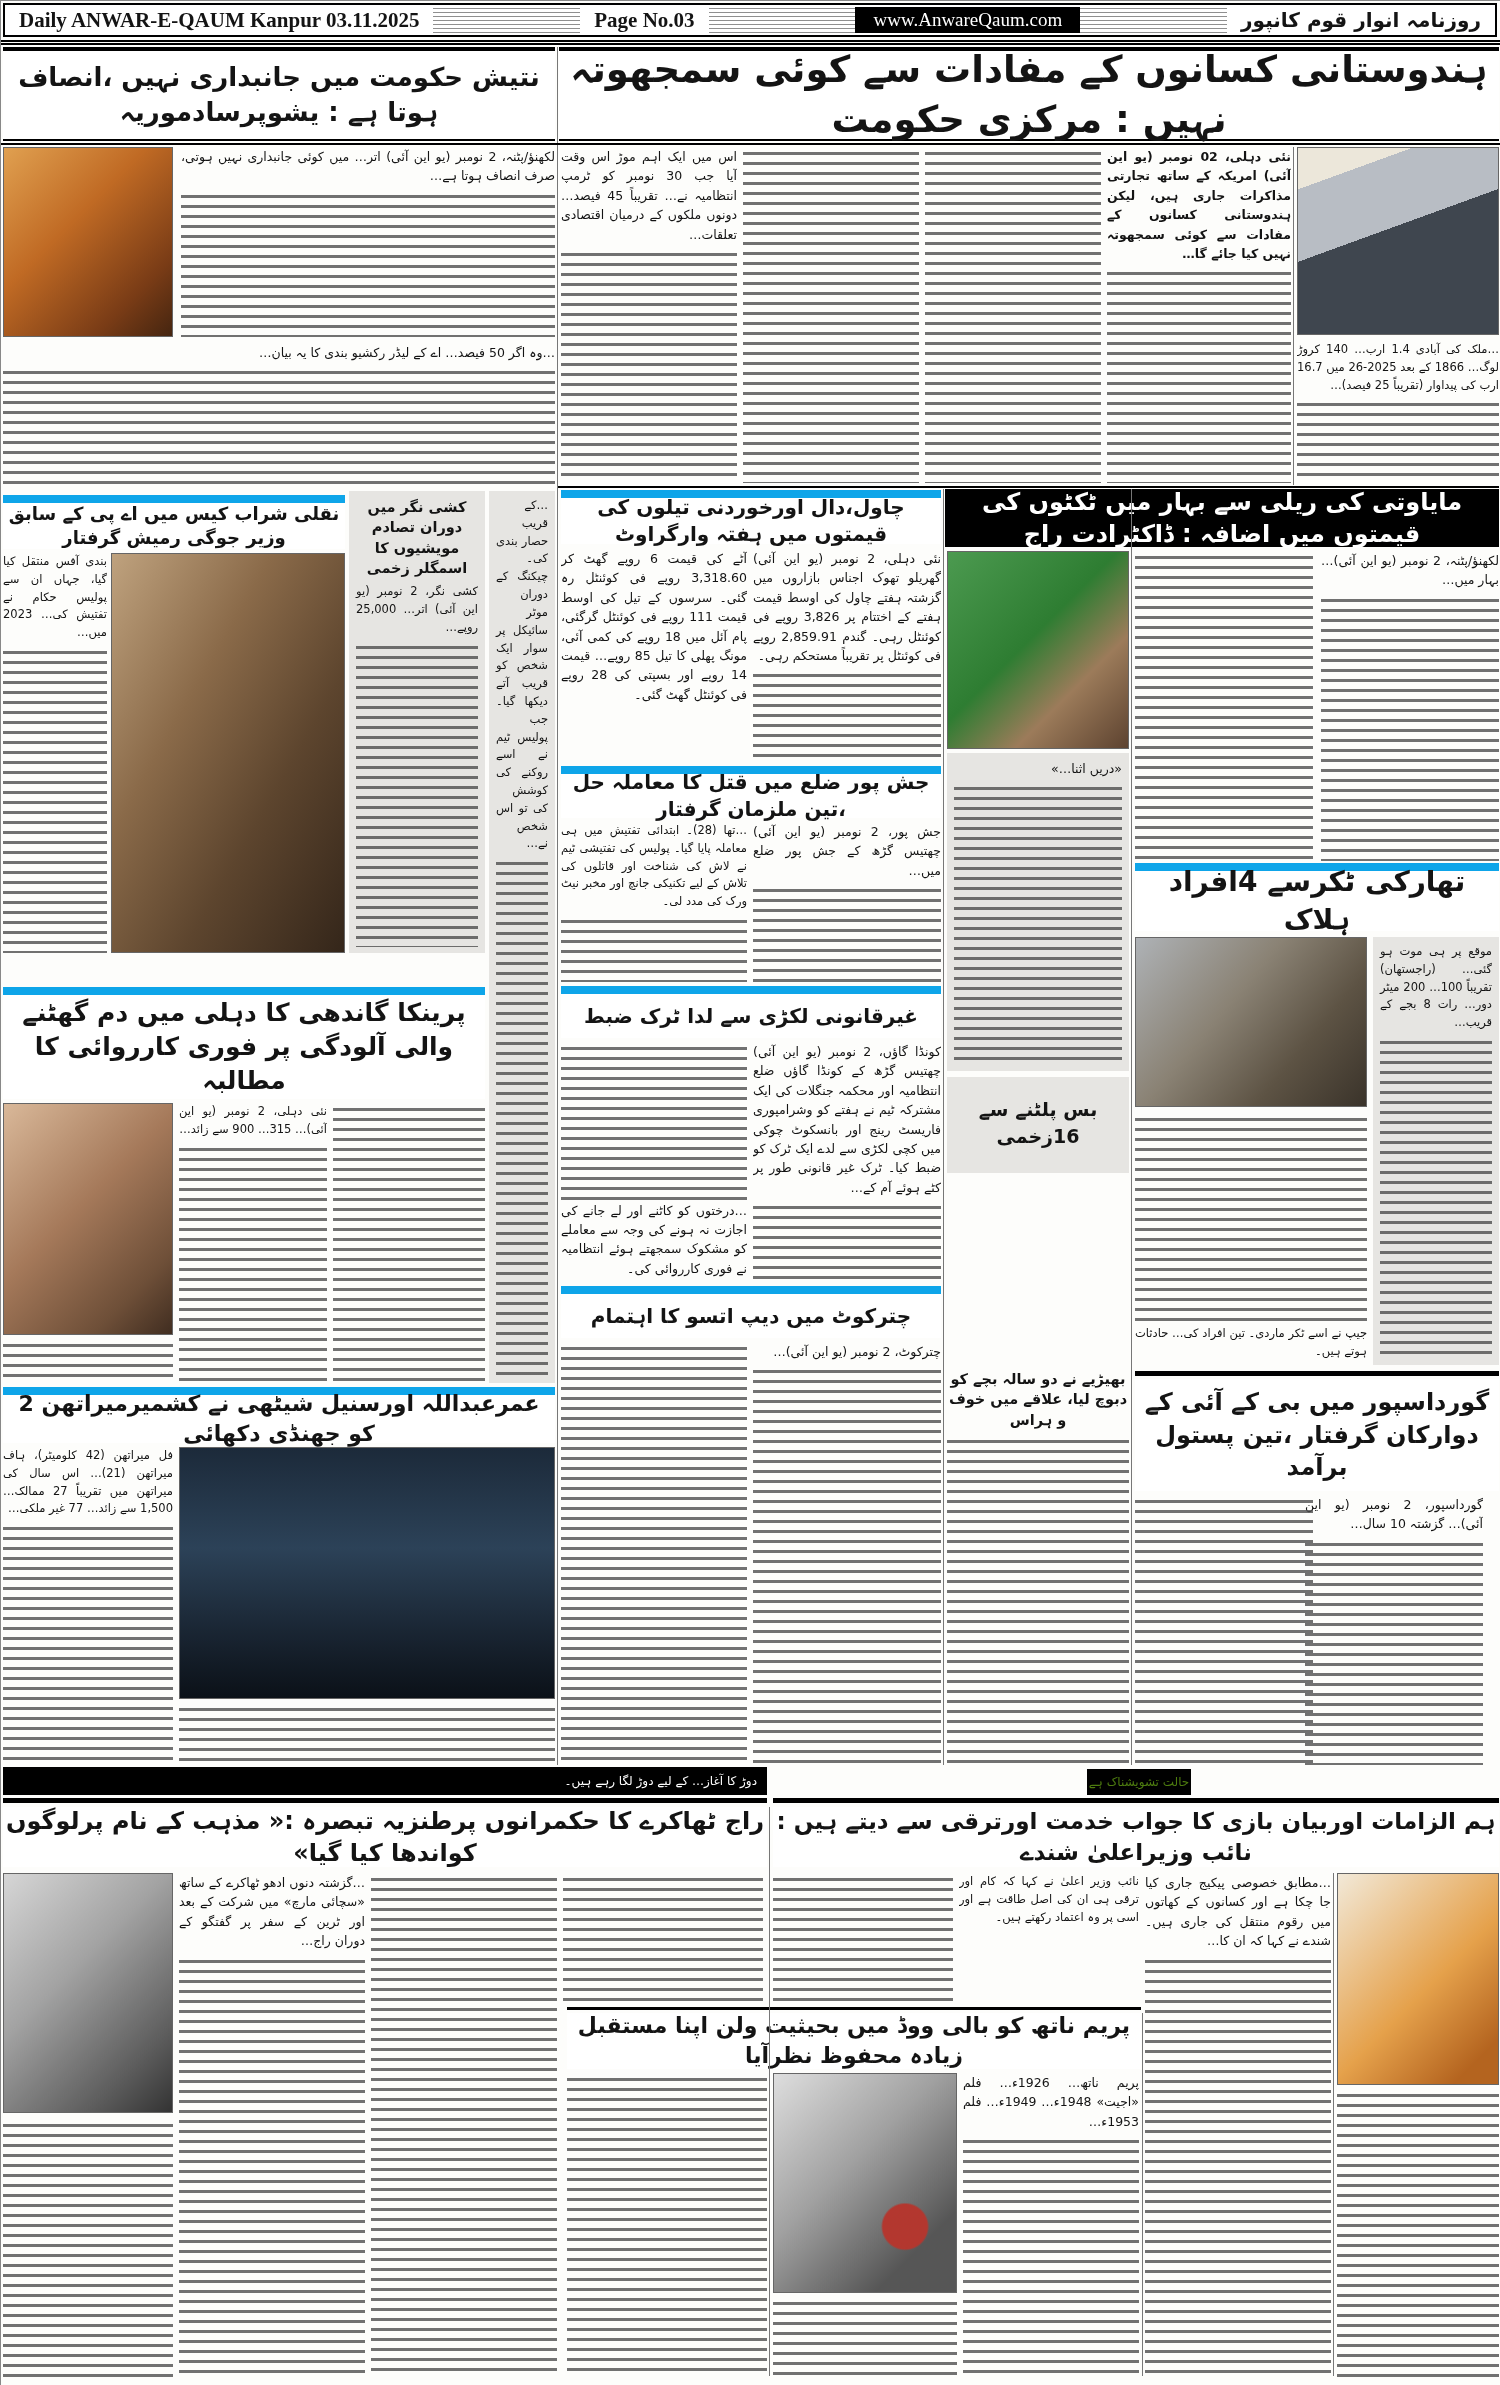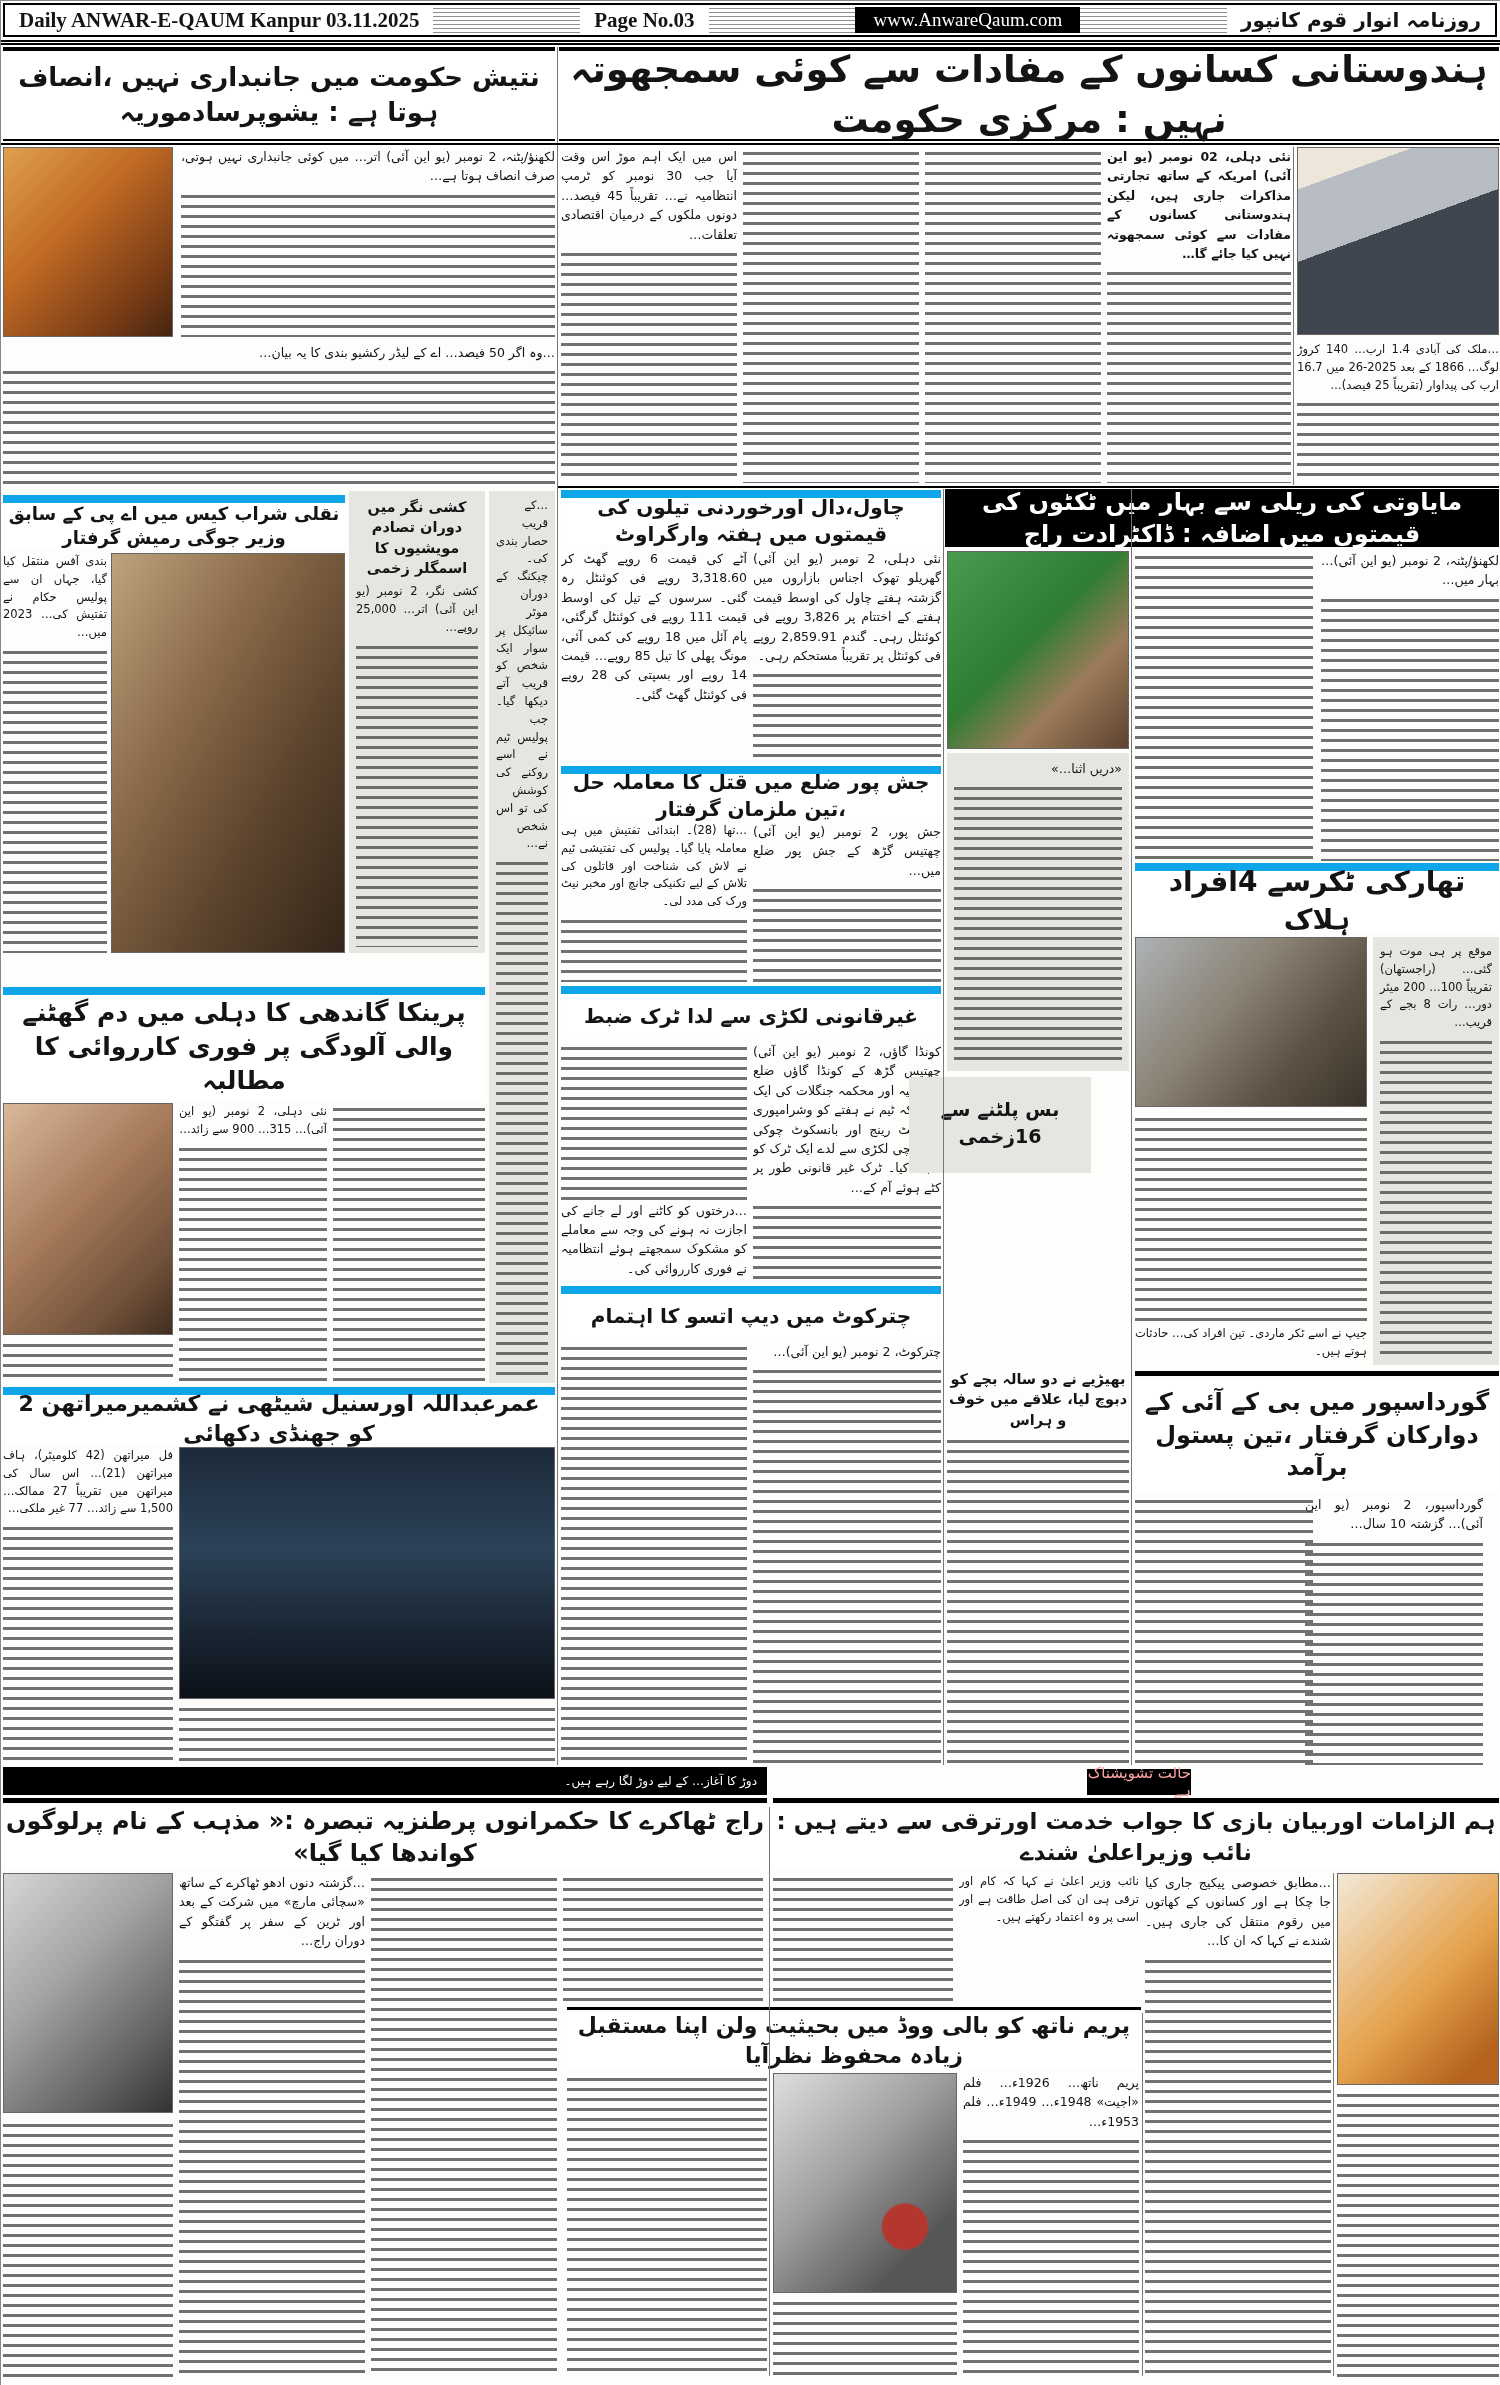--- a/index.html
+++ b/index.html
@@ -42,21 +42,21 @@
   .ph-uditraj{background:linear-gradient(135deg,#4c9a50 0%,#2e7d32 45%,#9c7b5a 70%,#5d4330 100%);}
   .ph-priyanka{background:linear-gradient(135deg,#d9b899 0%,#a5795a 45%,#6e4f38 80%,#402d20 100%);}
   .ph-accident{background:linear-gradient(130deg,#aeb2b6 0%,#8a8274 40%,#5d5344 70%,#3a332a 100%);}
   .ph-marathon{background:linear-gradient(180deg,#1c2a3a 0%,#2c4258 40%,#16202c 80%,#0b1118 100%);}
   .ph-raj{background:linear-gradient(135deg,#d6d6d6 0%,#a3a3a3 40%,#5f5f5f 78%,#333 100%);}
   .ph-shinde{background:linear-gradient(135deg,#f2e9d8 0%,#e5a14b 55%,#b4641f 88%);}
   .ph-premnath{background:radial-gradient(circle at 72% 70%,#b3372f 0 11%,rgba(0,0,0,0) 12%),
                linear-gradient(135deg,#dedede 0%,#a0a0a0 42%,#565656 80%);}
   .cap-blk{background:#000;color:#fff;direction:rtl;font-size:12px;display:flex;
            align-items:center;padding:0 10px;justify-content:space-between;}
-  .chip{background:#000;color:#fca5a5;direction:rtl;font-size:15px;display:flex;
+  .chip{background:#000;color:#4d7c0f;direction:rtl;font-size:12px;display:flex;
         align-items:center;justify-content:center;}
   .subhead{direction:rtl;font-weight:bold;font-size:14.5px;text-align:center;margin:0 0 5px 0;line-height:1.4;}
 </style>
 </head>
 <body>
 
 <div id="page">
 
   <div class="abs hdrbar" style="left:2px;top:2px;width:1494px;height:34px;">
     <div class="hdrcell">Daily ANWAR-E-QAUM Kanpur  03.11.2025</div>
@@ -202,21 +202,21 @@
   <div class="abs ph ph-accident" style="left:1134px;top:936px;width:232px;height:170px;"></div>
   <div class="abs col grey" style="left:1372px;top:936px;width:126px;height:428px;">
     <p class="bd sm">موقع پر ہی موت ہو گئی… (راجستھان) تقریباً 100… 200 میٹر دور… رات 8 بجے کے قریب…</p>
     <div class="gk"></div>
   </div>
   <div class="abs col" style="left:1134px;top:1112px;width:232px;height:252px;">
     <div class="gk"></div>
     <p class="bd sm">جیپ نے اسے ٹکر ماردی۔ تین افراد کی… حادثات ہوتے ہیں۔</p>
   </div>
 
-  <div class="abs col grey" style="left:908px;top:1076px;width:182px;height:96px;justify-content:center;">
+  <div class="abs col grey" style="left:946px;top:1076px;width:182px;height:96px;justify-content:center;">
     <div class="subhead" style="font-size:19px;">بس پلٹنے سے 16زخمی</div>
   </div>
   <div class="abs col" style="left:946px;top:1368px;width:182px;height:396px;">
     <div class="subhead">بھیڑیے نے دو سالہ بچے کو دبوچ لیا، علاقے میں خوف و ہراس</div>
     <div class="gk"></div>
   </div>
 
   <div class="abs hr" style="left:1134px;top:1370px;width:364px;height:5px;"></div>
   <div class="abs hl" style="left:1134px;top:1378px;width:364px;height:112px;font-size:24px;">گورداسپور میں بی کے آئی کے دوارکان گرفتار ،تین پستول برآمد</div>
   <div class="abs col" style="left:1304px;top:1494px;width:178px;height:270px;">

